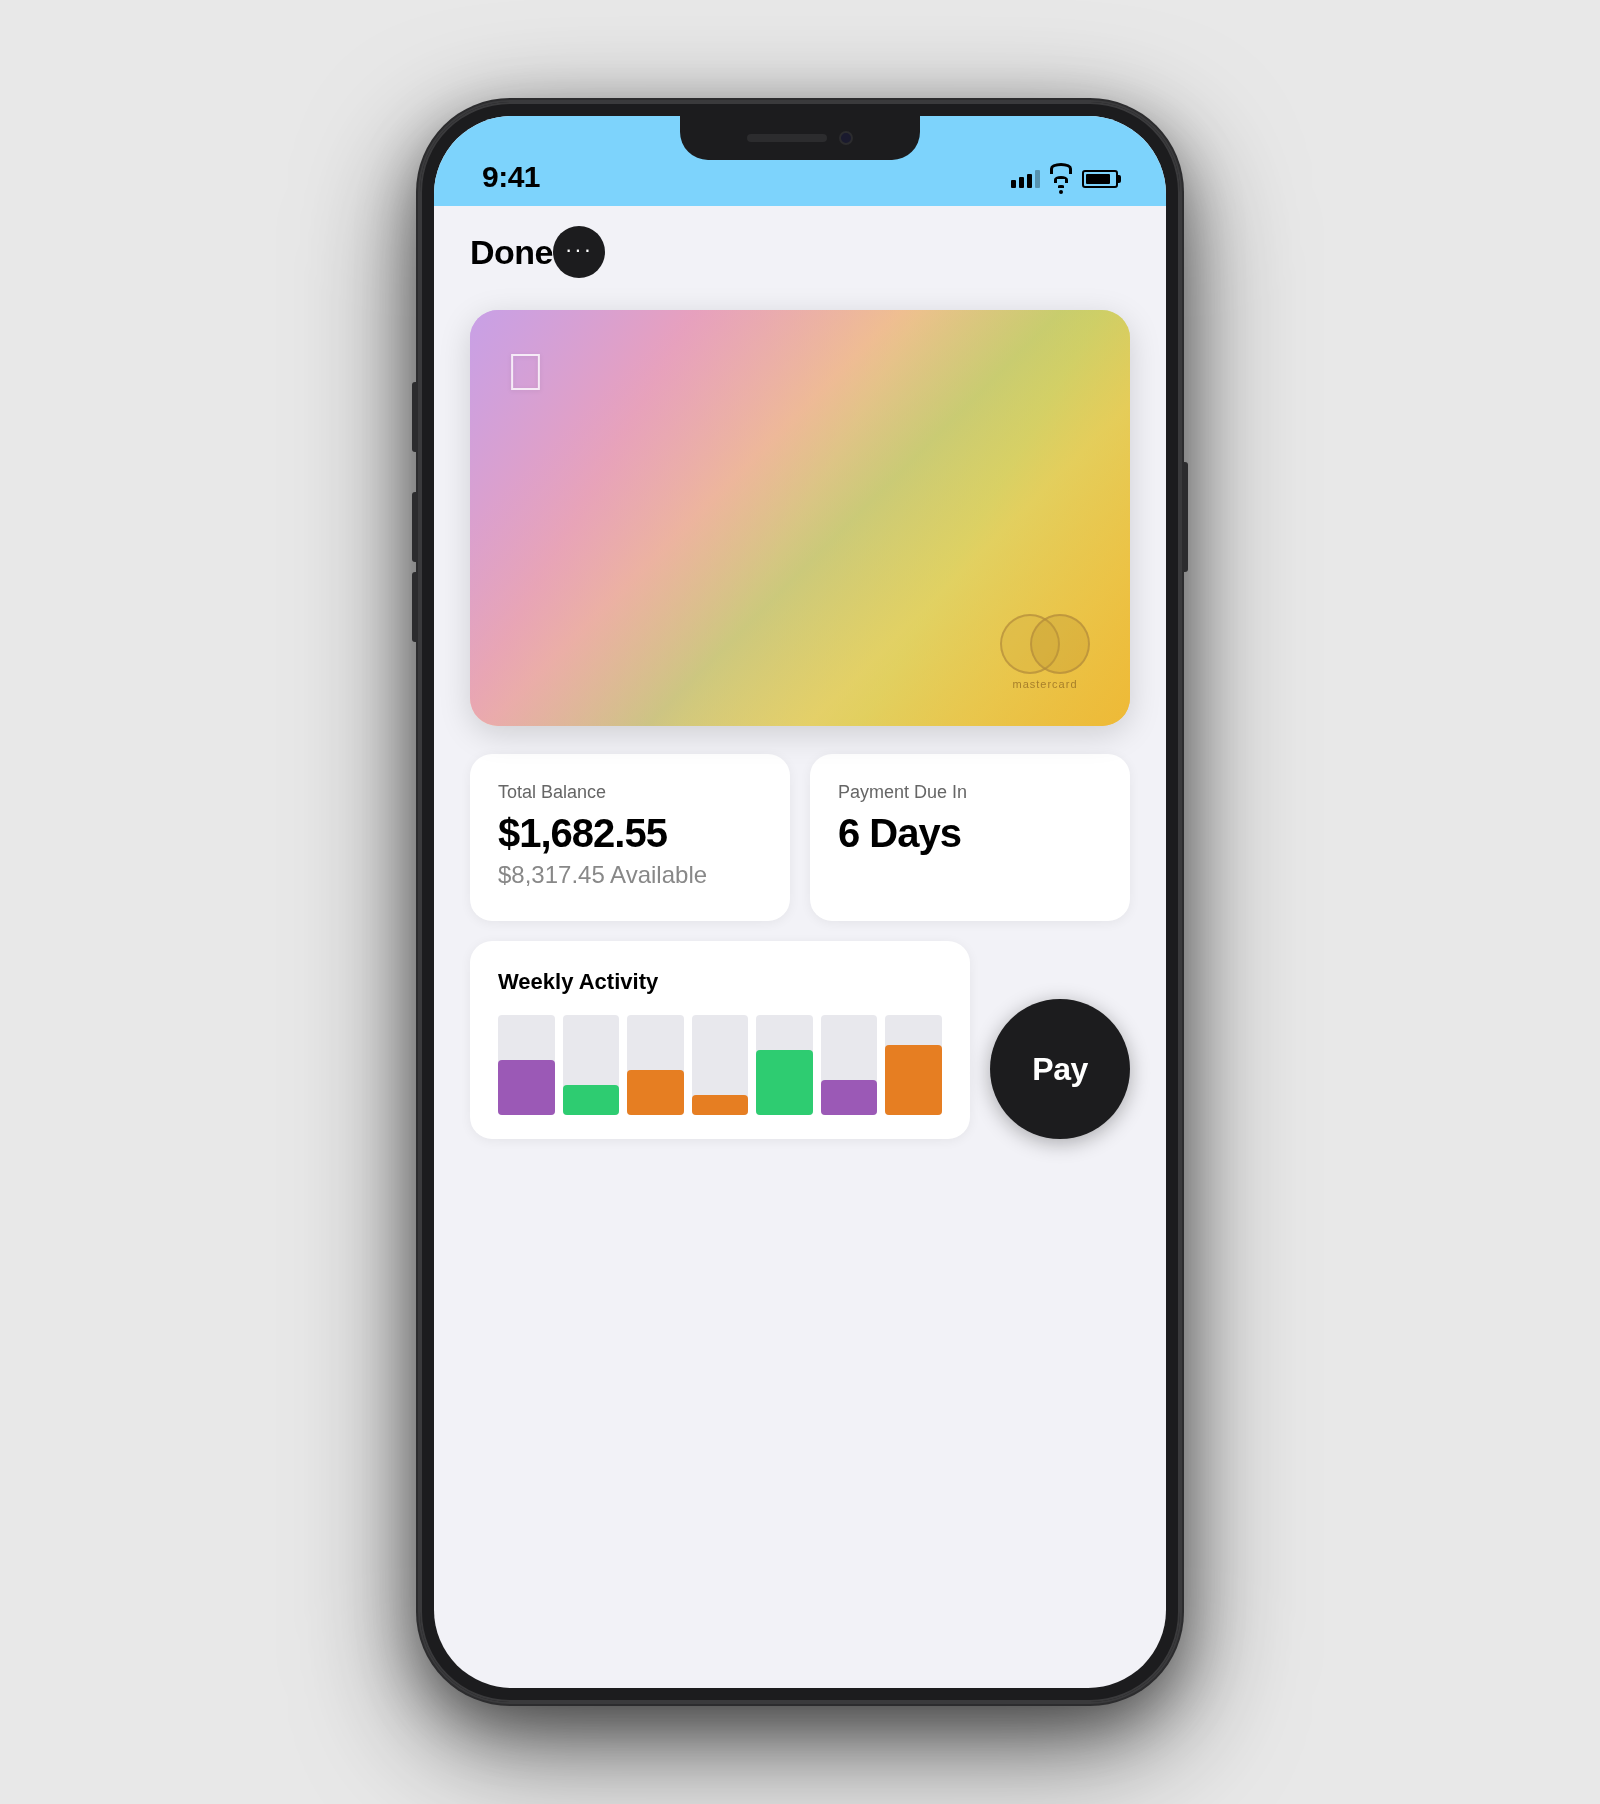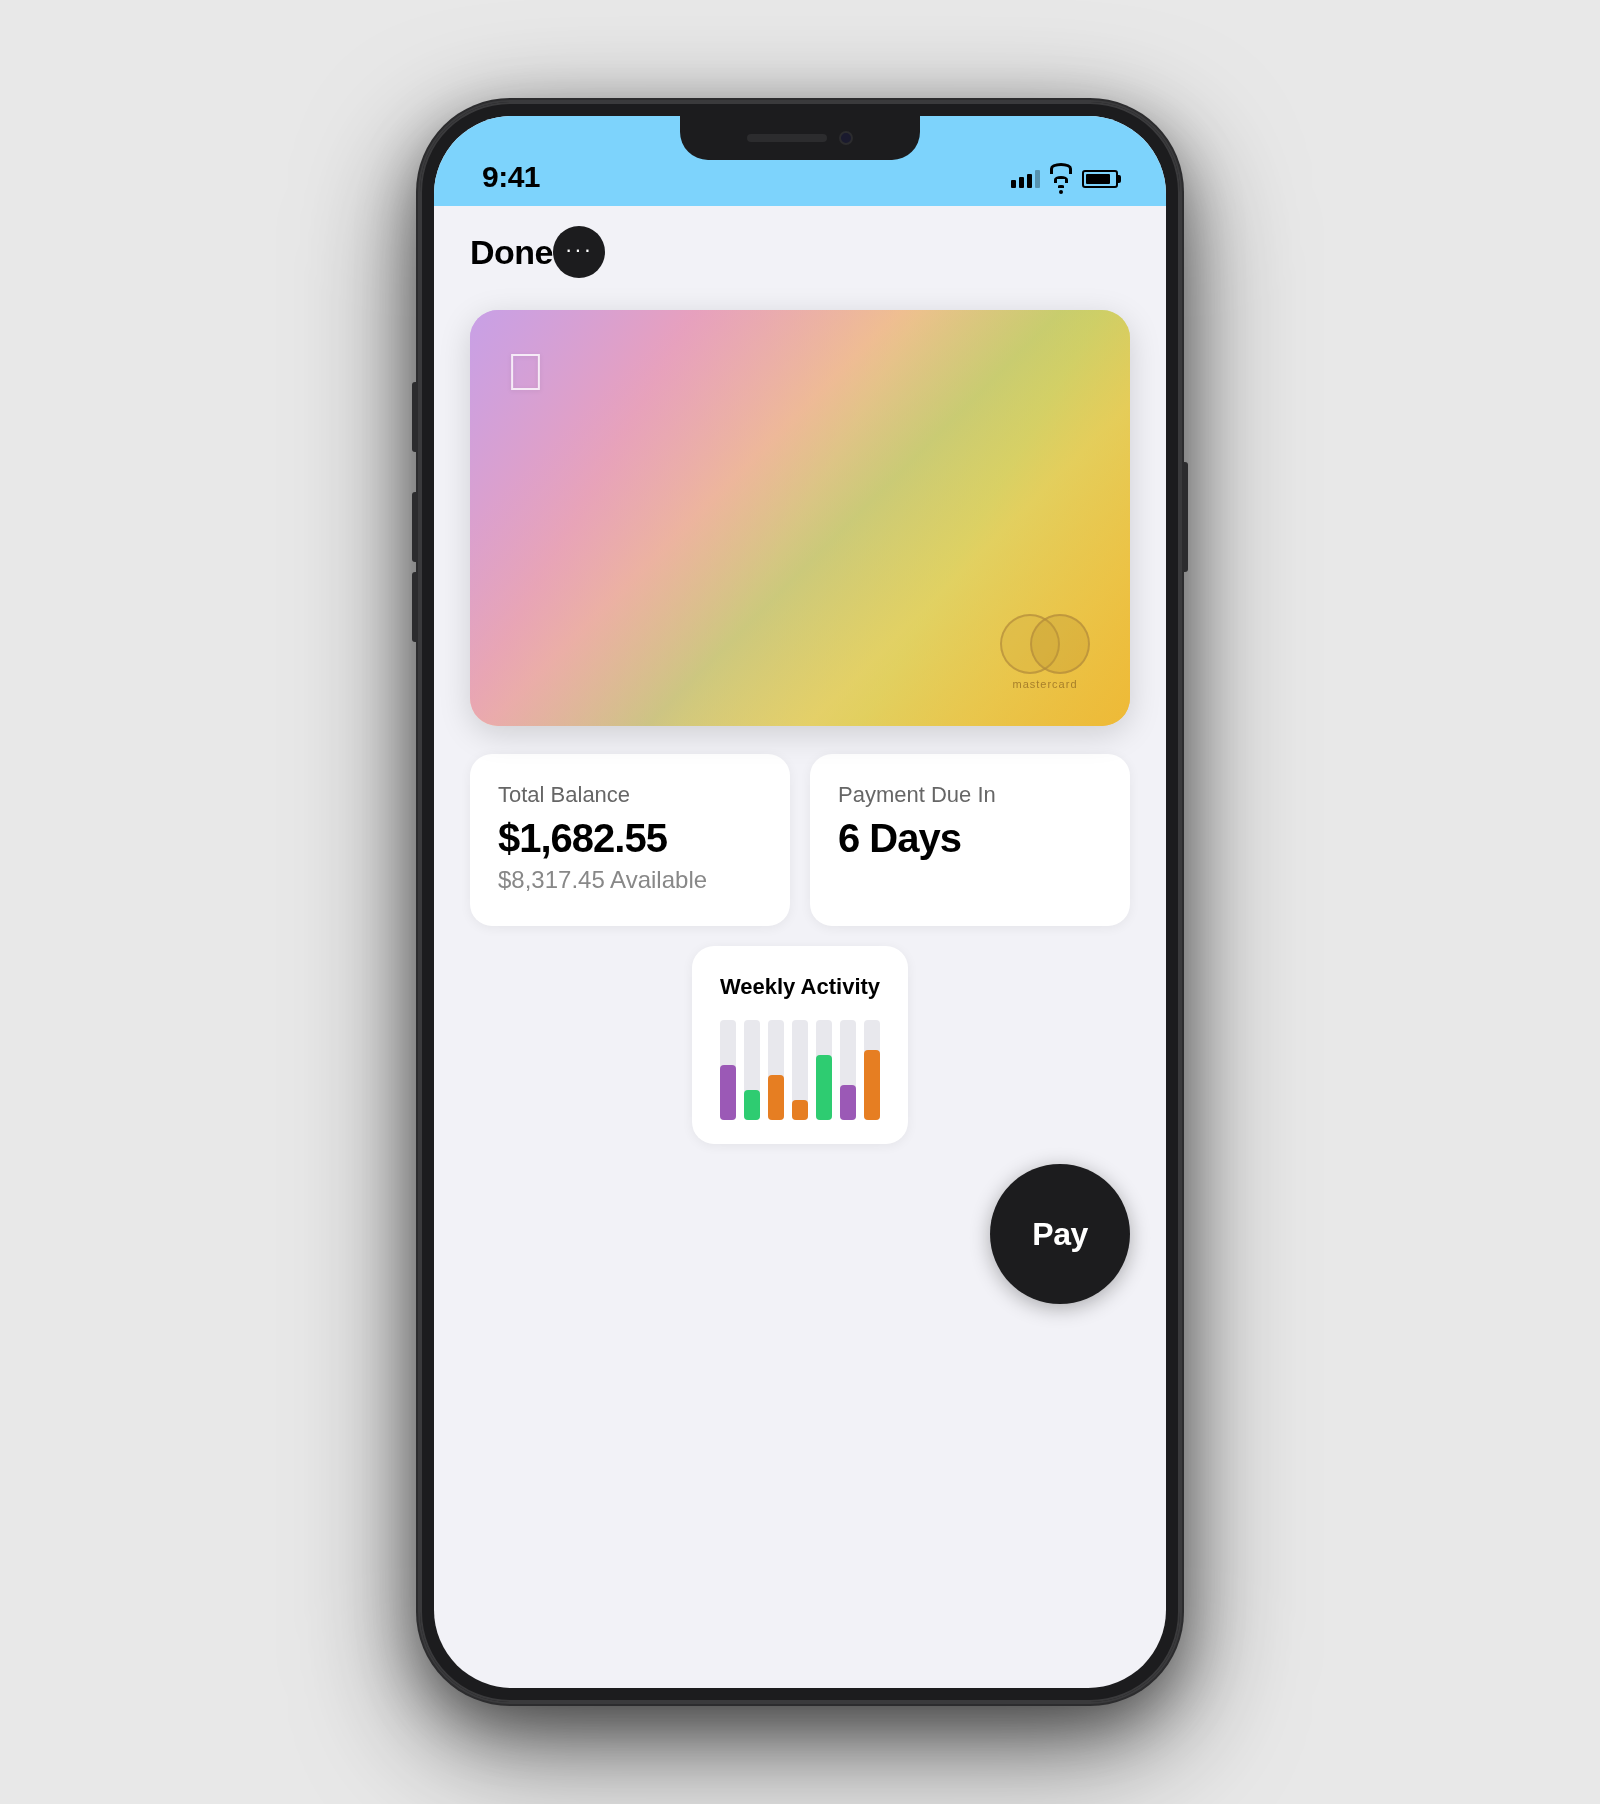--- a/index.html
+++ b/index.html
@@ -322,21 +322,21 @@
 
     .info-card {
       flex: 1;
       background: #fff;
       border-radius: 22px;
       padding: 28px 28px 32px;
       box-shadow: 0 2px 12px rgba(0,0,0,0.06);
     }
 
     .info-card-label {
-      font-size: 22px;
+      font-size: 18px;
       color: #666;
       margin-bottom: 8px;
       font-weight: 400;
     }
 
     .info-card-value {
       font-size: 40px;
       font-weight: 700;
       color: #000;
       letter-spacing: -1px;
@@ -346,22 +346,21 @@
 
     .info-card-sub {
       font-size: 24px;
       color: #888;
     }
 
     
     .bottom-row {
       display: flex;
       gap: 20px;
-      align-items: center;
-      flex-direction: column;
+      align-items: flex-start;
     }
 
     .weekly-card {
       flex: 1;
       background: #fff;
       border-radius: 22px;
       padding: 28px 28px 24px;
       box-shadow: 0 2px 12px rgba(0,0,0,0.06);
     }
 

